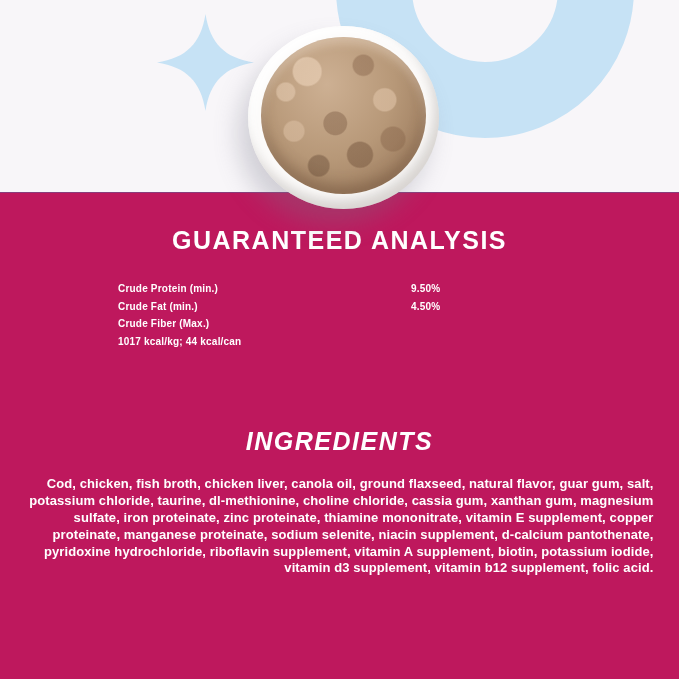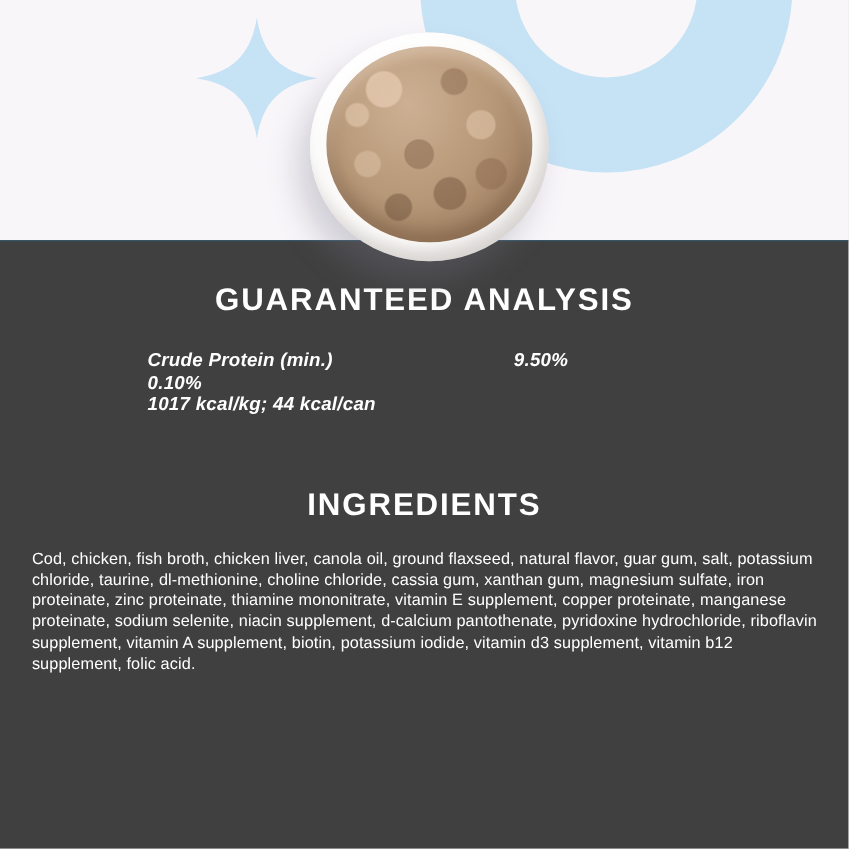--- a/index.html
+++ b/index.html
@@ -51,56 +51,55 @@
       radial-gradient(circle at 35% 82%, rgba(104,76,55,0.45) 0 6%, transparent 7%),
       radial-gradient(circle at 80% 65%, rgba(139,105,78,0.50) 0 7%, transparent 8%),
       radial-gradient(circle at 15% 35%, rgba(235,210,185,0.5) 0 5%, transparent 6%),
       radial-gradient(ellipse at 40% 30%, #cdb093 0%, #b79878 48%, #a08062 78%, #8d6d52 100%);
     box-shadow: inset 0 -9px 14px rgba(90,60,40,0.35),
                 inset 0 6px 10px rgba(255,240,225,0.40);
   }
   
   .blue-section{
     position:absolute;left:0;top:192px;width:679px;height:487px;
-    background:#404040;
+    background:#be185d;
     border-top:1px solid rgba(40,130,180,0.35);
     color:#FFFFFF;
     z-index:2;
   }
   .section-title{
     margin:0;
     text-align:center;
     font-size:25px;
     font-weight:bold;
     letter-spacing:1.5px;
     line-height:26px;
     color:#FFFFFF;
   }
   .ga-title{margin-top:34px;}
   .ga-table{
     margin:27px 0 0 118px;
   }
   .ga-row{
     display:flex;
-    font-size:15px;
+    font-size:10px;
     font-weight:bold;
     line-height:17.6px;
     letter-spacing:0.2px;
-    font-style:italic;
   }
   .ga-label{width:293px;flex:0 0 293px;}
   .ga-value{flex:1;}
-  .ing-title{margin-top:58px;}
+  .ing-title{margin-top:78px;font-style:italic;}
   .ingredients-text{
     margin:22px auto 0;
     max-width:628px;
     padding:0 10px;
-    text-align:left;
+    text-align:right;
     font-size:13px;
-    font-weight:normal;
+    font-weight:bold;
     letter-spacing:0.1px;
     line-height:16.8px;
     color:#FFFFFF;
   }
 </style>
 </head>
 <body>
 
 <div class="canvas">
 
@@ -118,25 +117,29 @@
   <div class="blue-section">
 
     <h2 class="section-title ga-title">GUARANTEED ANALYSIS</h2>
 
     <div class="ga-table">
       <div class="ga-row">
         <span class="ga-label">Crude Protein (min.)</span>
         <span class="ga-value">9.50%</span>
       </div>
       <div class="ga-row">
+        <span class="ga-label">Crude Fat (min.)</span>
+        <span class="ga-value">4.50%</span>
+      </div>
+      <div class="ga-row">
+        <span class="ga-label">Crude Fiber (Max.)</span>
       </div>
       <div class="ga-row">
       </div>
       <div class="ga-row">
-        <span class="ga-value">0.10%</span>
       </div>
       <div class="ga-row">
         <span class="ga-value">1017 kcal/kg; 44 kcal/can</span>
       </div>
     </div>
 
     <h2 class="section-title ing-title">INGREDIENTS</h2>
 
     <p class="ingredients-text">Cod, chicken, fish broth, chicken liver, canola oil, ground flaxseed, natural flavor, guar gum, salt, potassium chloride, taurine, dl-methionine, choline chloride, cassia gum, xanthan gum, magnesium sulfate, iron proteinate, zinc proteinate, thiamine mononitrate, vitamin E supplement, copper proteinate, manganese proteinate, sodium selenite, niacin supplement, d-calcium pantothenate, pyridoxine hydrochloride, riboflavin supplement, vitamin A supplement, biotin, potassium iodide, vitamin d3 supplement, vitamin b12 supplement, folic acid.</p>
 

